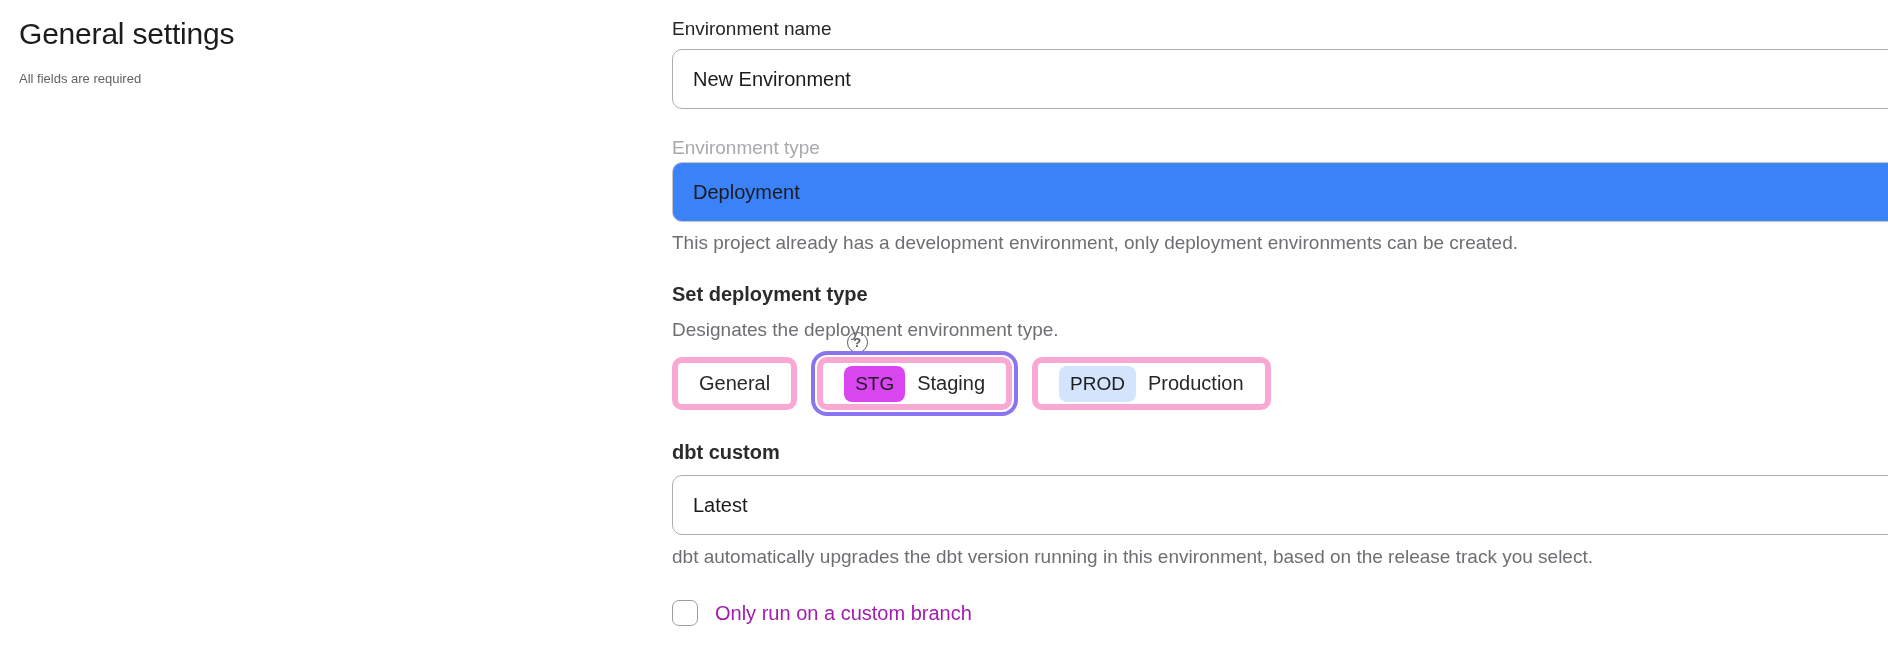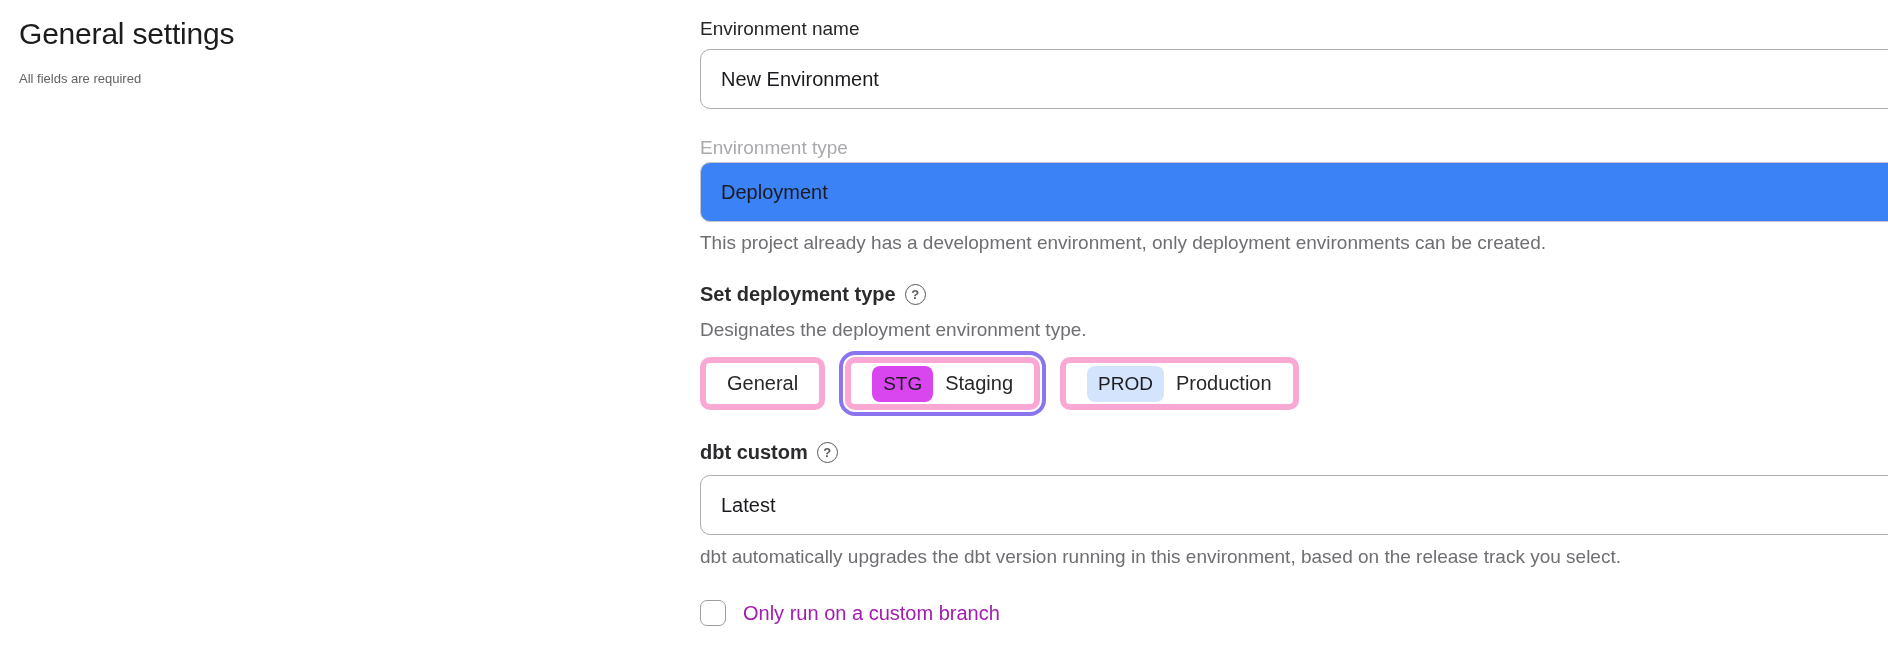--- a/index.html
+++ b/index.html
@@ -36,21 +36,20 @@
     color: #636366;
   }
 
   
   .form-col {
     position: absolute;
     left: 672px;
     top: 0;
     width: 1181px;
     height: 660px;
-    margin-left: 28px;
   }
   .abs { position: absolute; left: 0; }
 
   .field-label {
     font-size: 19px;
     line-height: 23px;
     font-weight: 500;
     color: #27272a;
   }
   .field-label.disabled { color: #a9a9ae; }
@@ -79,26 +78,27 @@
   .chevron { flex: 0 0 auto; margin-left: 12px; display: block; }
 
   .helper-text {
     font-size: 19px;
     line-height: 24px;
     color: #6e6e73;
   }
 
   .section-heading {
     display: flex;
-    align-items: center;
-    gap: 9px;
+    align-items: flex-end;
+    gap: 25px;
     font-size: 20px;
     line-height: 25px;
     font-weight: 700;
     color: #2b2b2e;
+    flex-direction: column;
   }
   .help-icon {
     width: 21px;
     height: 21px;
     border-radius: 50%;
     border: 1.6px solid #59595e;
     color: #59595e;
     font-size: 13px;
     font-weight: 700;
     display: inline-flex;

